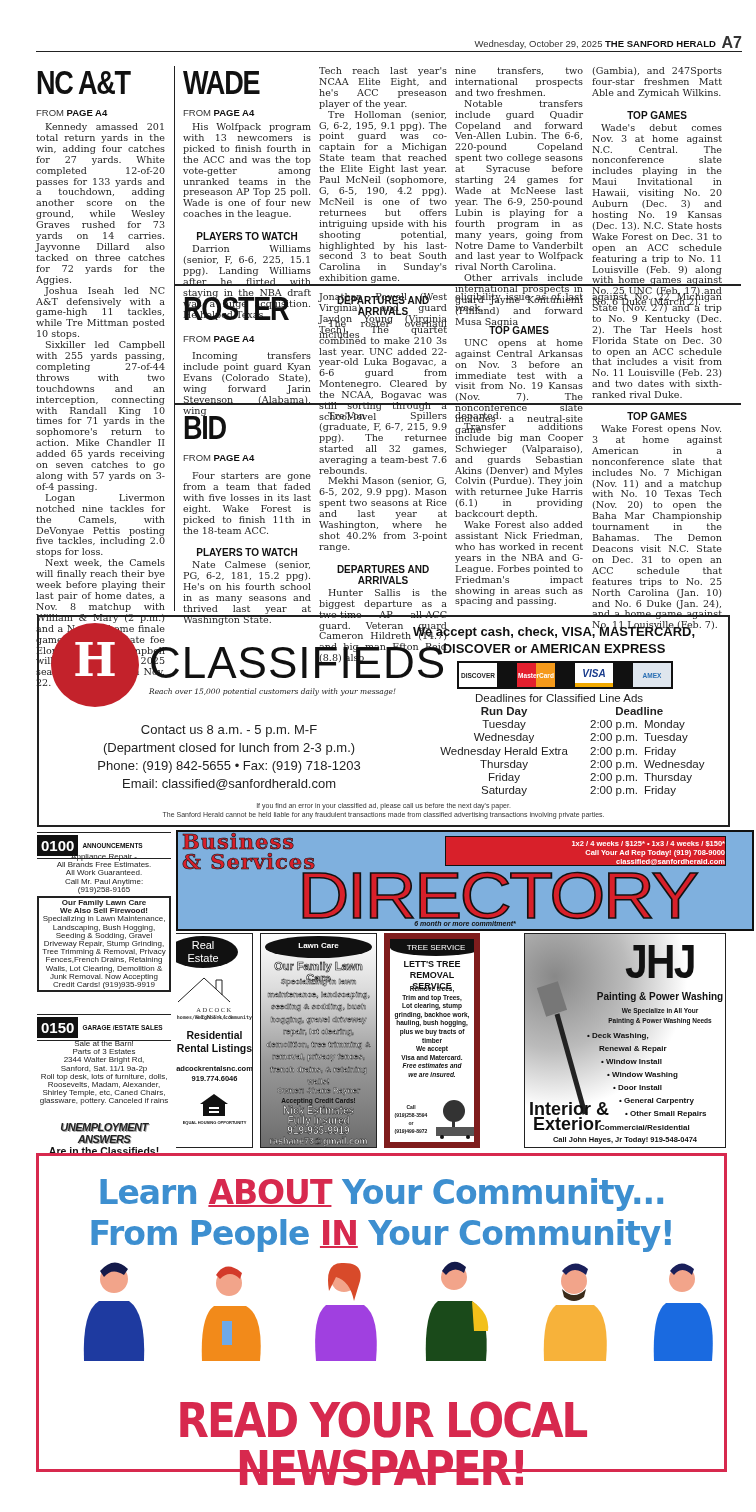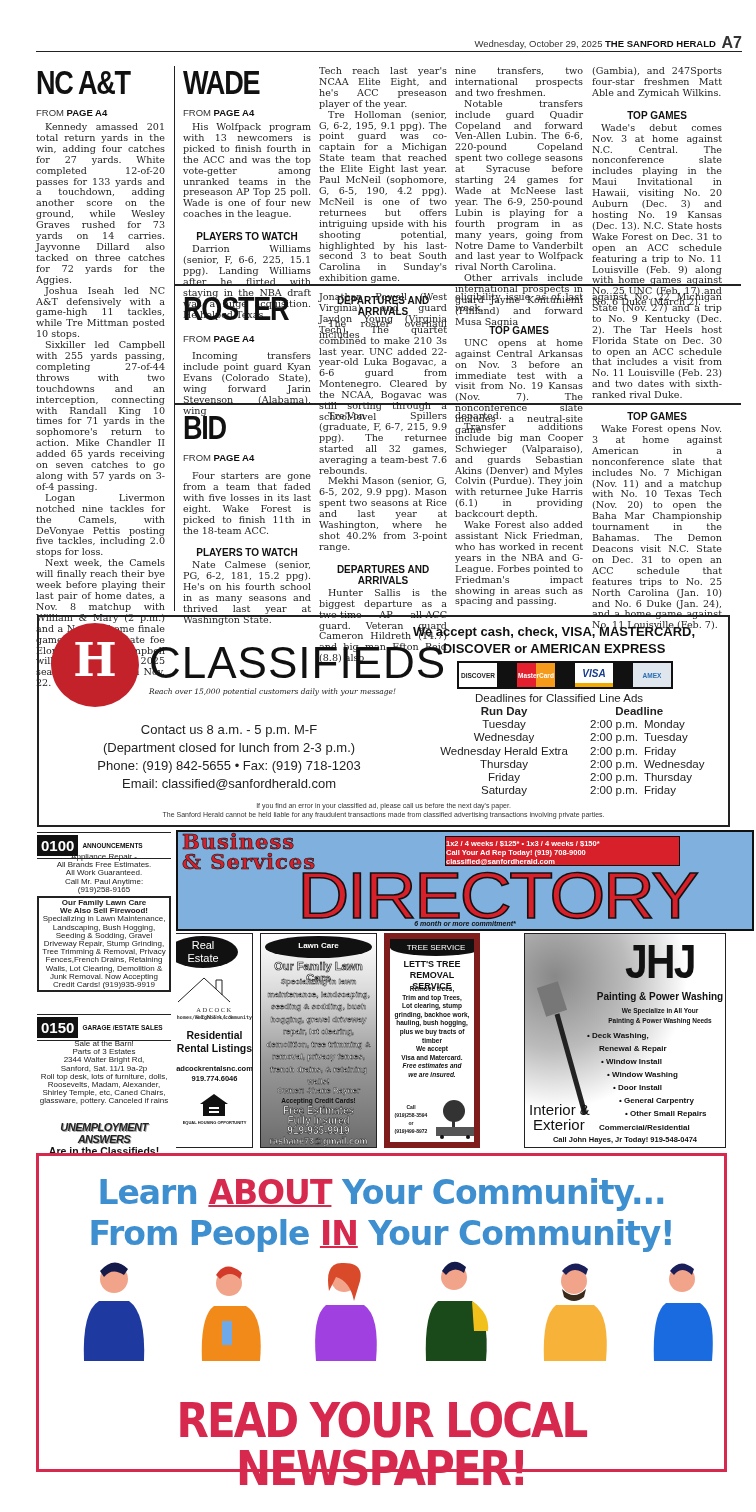--- a/index.html
+++ b/index.html
@@ -41,21 +41,21 @@
 .sec-bar{position:absolute;left:37px;width:134px;border-top:1.5px solid #222;border-bottom:1.5px solid #222;display:flex;align-items:center;gap:4px;padding:2px 0}
 .sec-num{background:#111;color:#fff;font-family:"Liberation Sans",sans-serif;font-weight:bold;font-size:15px;padding:2px 4px}
 .sec-lbl{font-family:"Liberation Sans",sans-serif;font-weight:bold;font-size:6.5px;line-height:7.5px;color:#111}
 .ad-txt{position:absolute;left:37px;width:134px;text-align:center;font-family:"Liberation Sans",sans-serif;font-size:8px;line-height:8.2px;color:#222}
 .lawn-box{border:2px solid #222;padding:1px 0}
 .unemp{position:absolute;left:37px;width:134px;text-align:center;font-family:"Liberation Sans",sans-serif}
 
 .dir{left:176px;top:830px;width:578px;height:101px;background:#7fb0de;border:2px solid #111;overflow:hidden}
 .dir .bus{position:absolute;left:4px;top:0;font-family:"DejaVu Serif",serif;font-weight:bold;font-size:21px;line-height:20px;color:#d8202a;-webkit-text-stroke:0.6px #111;letter-spacing:1px}
 .dir .big{position:absolute;left:0;top:36px;width:570px;text-align:center;font-family:"Liberation Sans",sans-serif;font-size:64px;line-height:56px;color:#d8202a;-webkit-text-stroke:1.5px #111;letter-spacing:-2px;transform:scaleX(1.12);transform-origin:left}
-.dir .promo{position:absolute;left:267px;top:4px;width:235px;height:30px;background:#d8202a;border:1px solid #111;text-align:left;color:#fff;font-family:"Liberation Sans",sans-serif;font-weight:bold;font-size:7.5px;line-height:9px;padding-top:2px}
+.dir .promo{position:absolute;left:267px;top:4px;width:281px;height:30px;background:#d8202a;border:1px solid #111;text-align:right;color:#fff;font-family:"Liberation Sans",sans-serif;font-weight:bold;font-size:7.5px;line-height:9px;padding-top:2px}
 .dir .commit{position:absolute;left:0;right:0;top:88px;text-align:center;font-family:"Liberation Sans",sans-serif;font-weight:bold;font-style:italic;font-size:7px;color:#111}
 .adbox{position:absolute;top:933px;height:215px;border:1.5px solid #222;overflow:hidden}
 .oval{border-radius:50%;background:#111;color:#fff;text-align:center;font-family:"Liberation Sans",sans-serif}
 
 .comm{left:36px;top:1153px;width:691px;height:204px;border:3px solid #d7294e;border-bottom:none}
 .comm2{left:36px;top:1357px;width:691px;height:115px;border:3px solid #d7294e;border-top:none}
 .comm-line{position:absolute;left:0;right:0;text-align:center;font-family:"DejaVu Sans",sans-serif;font-weight:bold;font-size:33px;color:#3d8fd0;letter-spacing:-1px;line-height:1}
 .comm-line u{color:#d7294e;text-decoration-thickness:2px}
 .read{position:absolute;left:0;right:0;top:46px;text-align:center;font-family:"DejaVu Sans",sans-serif;font-weight:bold;font-size:42px;color:#d7294e;letter-spacing:-2px;line-height:1;transform:scaleY(1.15)}
 .person{position:absolute;bottom:0}
@@ -296,21 +296,21 @@
   <div style="position:absolute;left:0;top:186px;width:77px;text-align:center;font-family:'Liberation Sans',sans-serif;font-weight:bold;font-size:4px;line-height:5px;color:#111">EQUAL HOUSING OPPORTUNITY</div>
 </div>
 
 <div class="adbox" style="left:260px;width:117px;background:linear-gradient(180deg,#fff 0%,#ddd 25%,#9a9a9a 60%,#6c6c6c 100%)">
   <div class="oval" style="position:absolute;left:4px;top:2px;width:107px;height:22px;font-size:8px;font-weight:bold;line-height:20px">Lawn Care</div>
   <div style="position:absolute;left:0;right:0;top:26px;text-align:center;font-family:'Liberation Sans',sans-serif;font-weight:bold;font-size:11px;color:#fff;-webkit-text-stroke:0.6px #111">Our Family Lawn Care</div>
   <div style="position:absolute;left:2px;right:2px;top:42px;text-align:center;font-family:'Liberation Sans',sans-serif;font-weight:bold;font-size:8px;line-height:12.5px;color:#fff;-webkit-text-stroke:0.4px #111">Specializing in lawn maintenance, landscaping, seeding &amp; sodding, bush hogging, gravel driveway repair, lot clearing, demolition, tree trimming &amp; removal, privacy fences, french drains, &amp; retaining walls!</div>
   <div style="position:absolute;left:0;right:0;top:152px;text-align:center;font-family:'Liberation Sans',sans-serif;font-weight:bold;line-height:10px;color:#fff">
     <div style="font-size:8px;-webkit-text-stroke:0.4px #111">Owner: Shane Rayner</div>
     <div style="font-size:6.5px;color:#111;-webkit-text-stroke:0">Accepting Credit Cards!</div>
-    <div style="font-size:10px;-webkit-text-stroke:0.5px #111">Free Estimates</div>
+    <div style="font-size:10px;-webkit-text-stroke:0.5px #111">Nick Estimates</div>
     <div style="font-size:10px;-webkit-text-stroke:0.5px #111">Fully Insured</div>
     <div style="font-size:10px;-webkit-text-stroke:0.5px #111">919-935-9919</div>
     <div style="font-size:9px;-webkit-text-stroke:0.4px #111">rashane73@gmail.com</div>
   </div>
 </div>
 
 <div class="adbox" style="left:384px;width:96px;border:6px solid #7f1d1d">
   <div class="oval" style="position:absolute;left:0;top:0;width:92px;height:17px;border-radius:0 0 50% 50%;font-size:8px;line-height:17px">TREE SERVICE</div>
   <div style="position:absolute;left:0;right:0;top:20px;text-align:center;font-family:'Liberation Sans',sans-serif;font-weight:bold;font-size:9px;line-height:11px;color:#111">LETT'S TREE REMOVAL SERVICE</div>
   <div style="position:absolute;left:0;right:0;top:46px;text-align:center;font-family:'Liberation Sans',sans-serif;font-weight:bold;font-size:6.5px;line-height:8.6px;color:#111">
@@ -353,21 +353,21 @@
     </div>
   <div style="position:absolute;left:62px;top:95px;font-family:'Liberation Sans',sans-serif;font-weight:bold;font-size:8px;line-height:13px;color:#111">
     <div>• Deck Washing,</div>
     <div style="padding-left:12px">Renewal &amp; Repair</div>
     <div style="padding-left:14px">• Window Install</div>
     <div style="padding-left:20px">• Window Washing</div>
     <div style="padding-left:26px">• Door Install</div>
     <div style="padding-left:32px">• General Carpentry</div>
     <div style="padding-left:38px">• Other Small Repairs</div>
   </div>
-  <div style="position:absolute;left:4px;top:168px;font-family:'Liberation Sans',sans-serif;font-weight:normal;font-size:15px;line-height:15px;color:#111">
+  <div style="position:absolute;left:4px;top:168px;font-family:'Liberation Sans',sans-serif;font-weight:bold;font-size:18px;line-height:15px;color:#111">
       <div>Interior &amp;</div>
       <div style="padding-left:4px">Exterior</div>
     </div>
   <div style="position:absolute;left:74px;top:189px;font-family:'Liberation Sans',sans-serif;font-weight:bold;font-size:8px;color:#111">Commercial/Residential</div>
   <div style="position:absolute;left:0;right:0;top:201px;text-align:center;font-family:'Liberation Sans',sans-serif;font-weight:bold;font-size:7.5px;color:#111">Call John Hayes, Jr Today! 919-548-0474</div>
 </div>
 
 <div class="abs comm">
   <div class="comm-line" style="top:20px">
     <span>Learn</span> <u>ABOUT</u> <span>Your  Community...</span>

